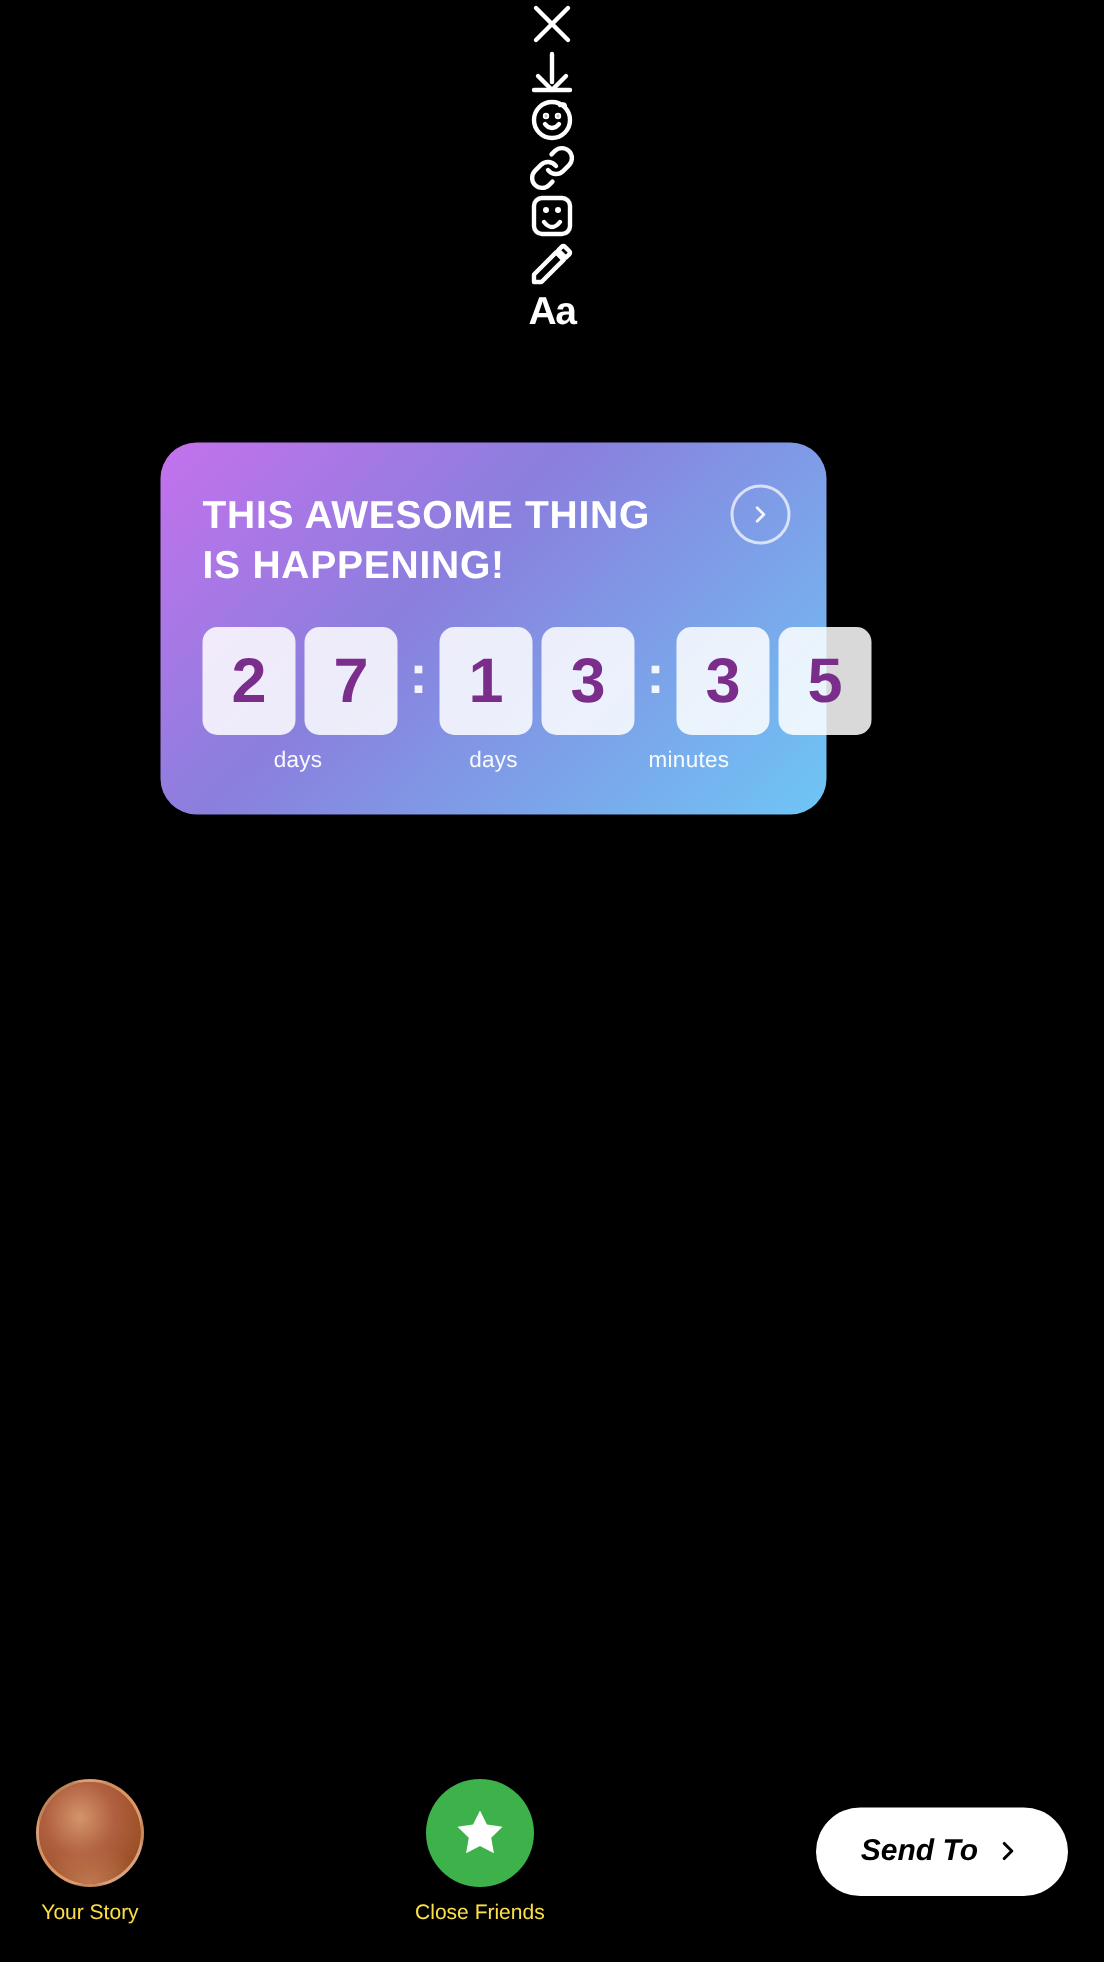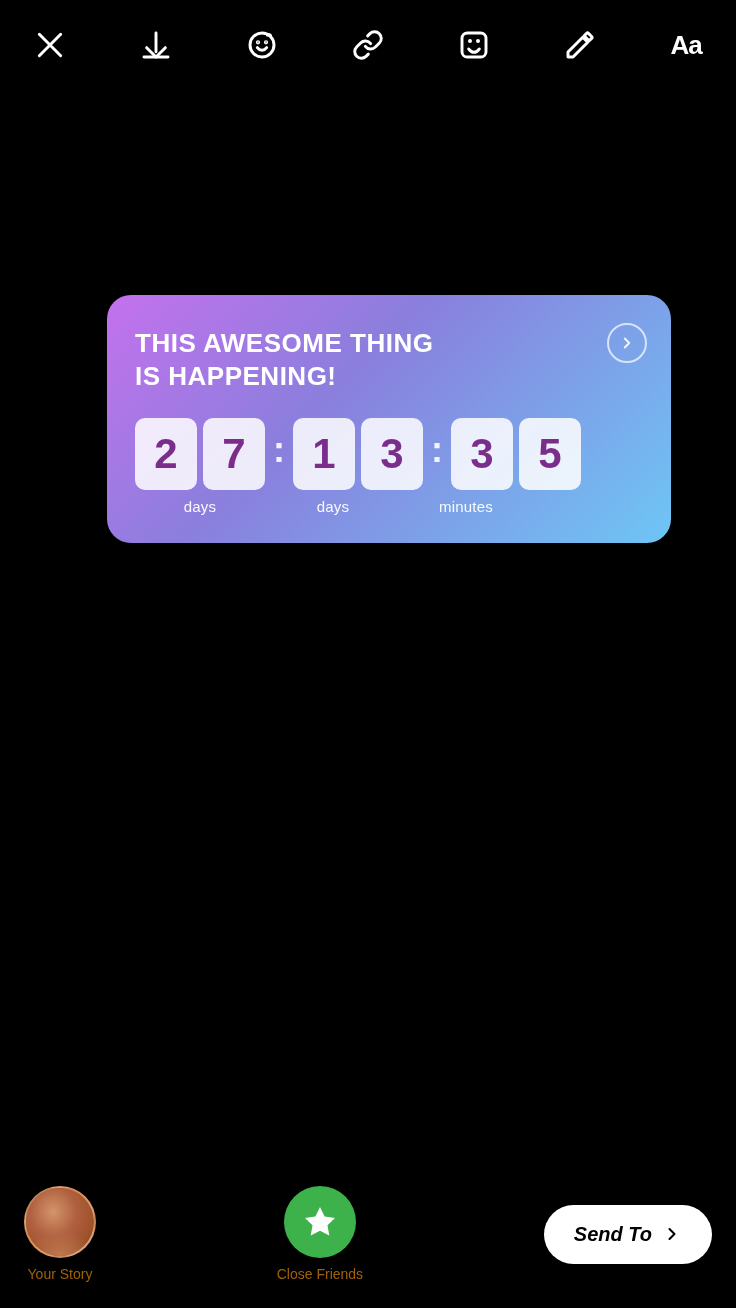--- a/index.html
+++ b/index.html
@@ -22,20 +22,21 @@
       position: absolute;
       top: 0;
       left: 0;
       right: 0;
       height: 90px;
       display: flex;
       align-items: center;
       justify-content: space-between;
       padding: 0 28px;
       z-index: 10;
+      flex-direction: column;
     }
 
     .toolbar-icon {
       color: #fff;
       font-size: 28px;
       cursor: pointer;
       display: flex;
       align-items: center;
       justify-content: center;
       width: 44px;
@@ -57,21 +58,21 @@
       font-size: 26px;
       font-weight: 700;
       letter-spacing: -1px;
     }
 
     
     .widget-container {
       position: absolute;
       top: 295px;
       left: 107px;
-      width: 564px;
+      width: 444px;
     }
 
     .countdown-widget {
       background: linear-gradient(135deg, #c471ed 0%, #8a7fdd 40%, #6ec6f5 100%);
       border-radius: 24px;
       padding: 32px 28px 28px 28px;
       position: relative;
     }
 
     .widget-title {
@@ -214,21 +215,21 @@
       content: '';
       position: absolute;
       bottom: 0;
       left: 0;
       right: 0;
       height: 40%;
       background: radial-gradient(ellipse at 50% 100%, #c07850 0%, transparent 70%);
     }
 
     .story-label {
-      color: #a16207;
+      color: #fde047;
       font-size: 14px;
       font-weight: 500;
       text-align: left;
     }
 
     .close-friends-btn {
       width: 72px;
       height: 72px;
       border-radius: 50%;
       background: #3db14a;

